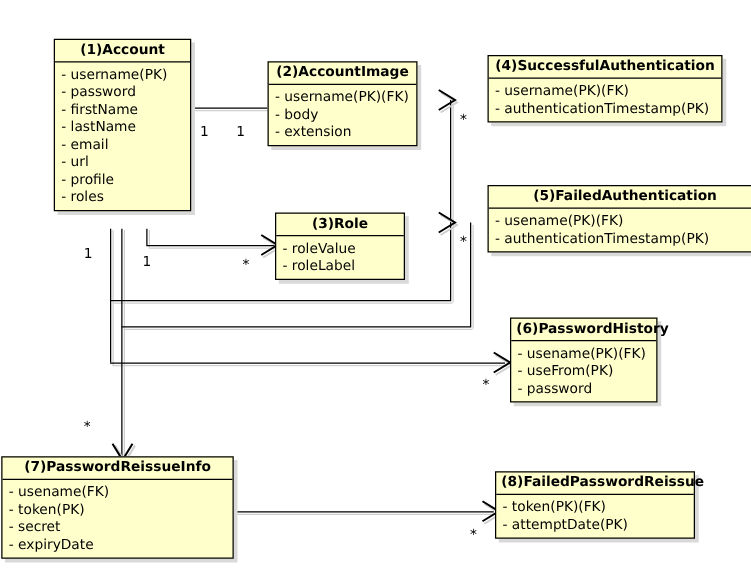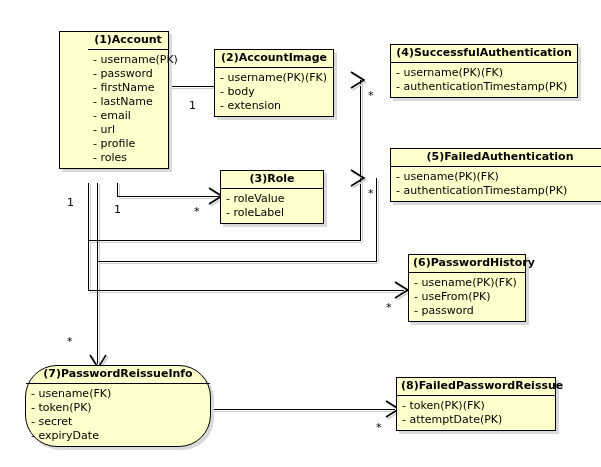--- a/index.html
+++ b/index.html
@@ -144,21 +144,21 @@
   <div class="mult" style="left:67px;top:197px;">1</div>
   <div class="mult" style="left:114px;top:204px;">1</div>
   <div class="mult" style="left:194px;top:206px;">*</div>
   <div class="mult" style="left:368px;top:90px;">*</div>
   <div class="mult" style="left:368px;top:188px;">*</div>
   <div class="mult" style="left:386px;top:302px;">*</div>
   <div class="mult" style="left:67px;top:336px;">*</div>
   <div class="mult" style="left:182px;top:423px;">1</div>
   <div class="mult" style="left:376px;top:422px;">*</div>
 
-  <div class="cls" style="left:59px;top:31px;width:110px;padding-left:28px;">
+  <div class="cls" style="left:43px;top:31px;width:110px;">
     <div class="hdr">(1)Account</div>
     <div class="attrs">
       <div>- username(PK)</div>
       <div>- password</div>
       <div>- firstName</div>
       <div>- lastName</div>
       <div>- email</div>
       <div>- url</div>
       <div>- profile</div>
       <div>- roles</div>
@@ -200,21 +200,21 @@
 
   <div class="cls" style="left:408px;top:254px;width:118px;">
     <div class="hdr">(6)PasswordHistory</div>
     <div class="attrs">
       <div>- usename(PK)(FK)</div>
       <div>- useFrom(PK)</div>
       <div>- password</div>
     </div>
   </div>
 
-  <div class="cls" style="left:25px;top:365px;width:186px;border-radius:32px;">
+  <div class="cls" style="left:1px;top:365px;width:186px;">
     <div class="hdr">(7)PasswordReissueInfo</div>
     <div class="attrs">
       <div>- usename(FK)</div>
       <div>- token(PK)</div>
       <div>- secret</div>
       <div>- expiryDate</div>
     </div>
   </div>
 
   <div class="cls" style="left:396px;top:377px;width:160px;">

